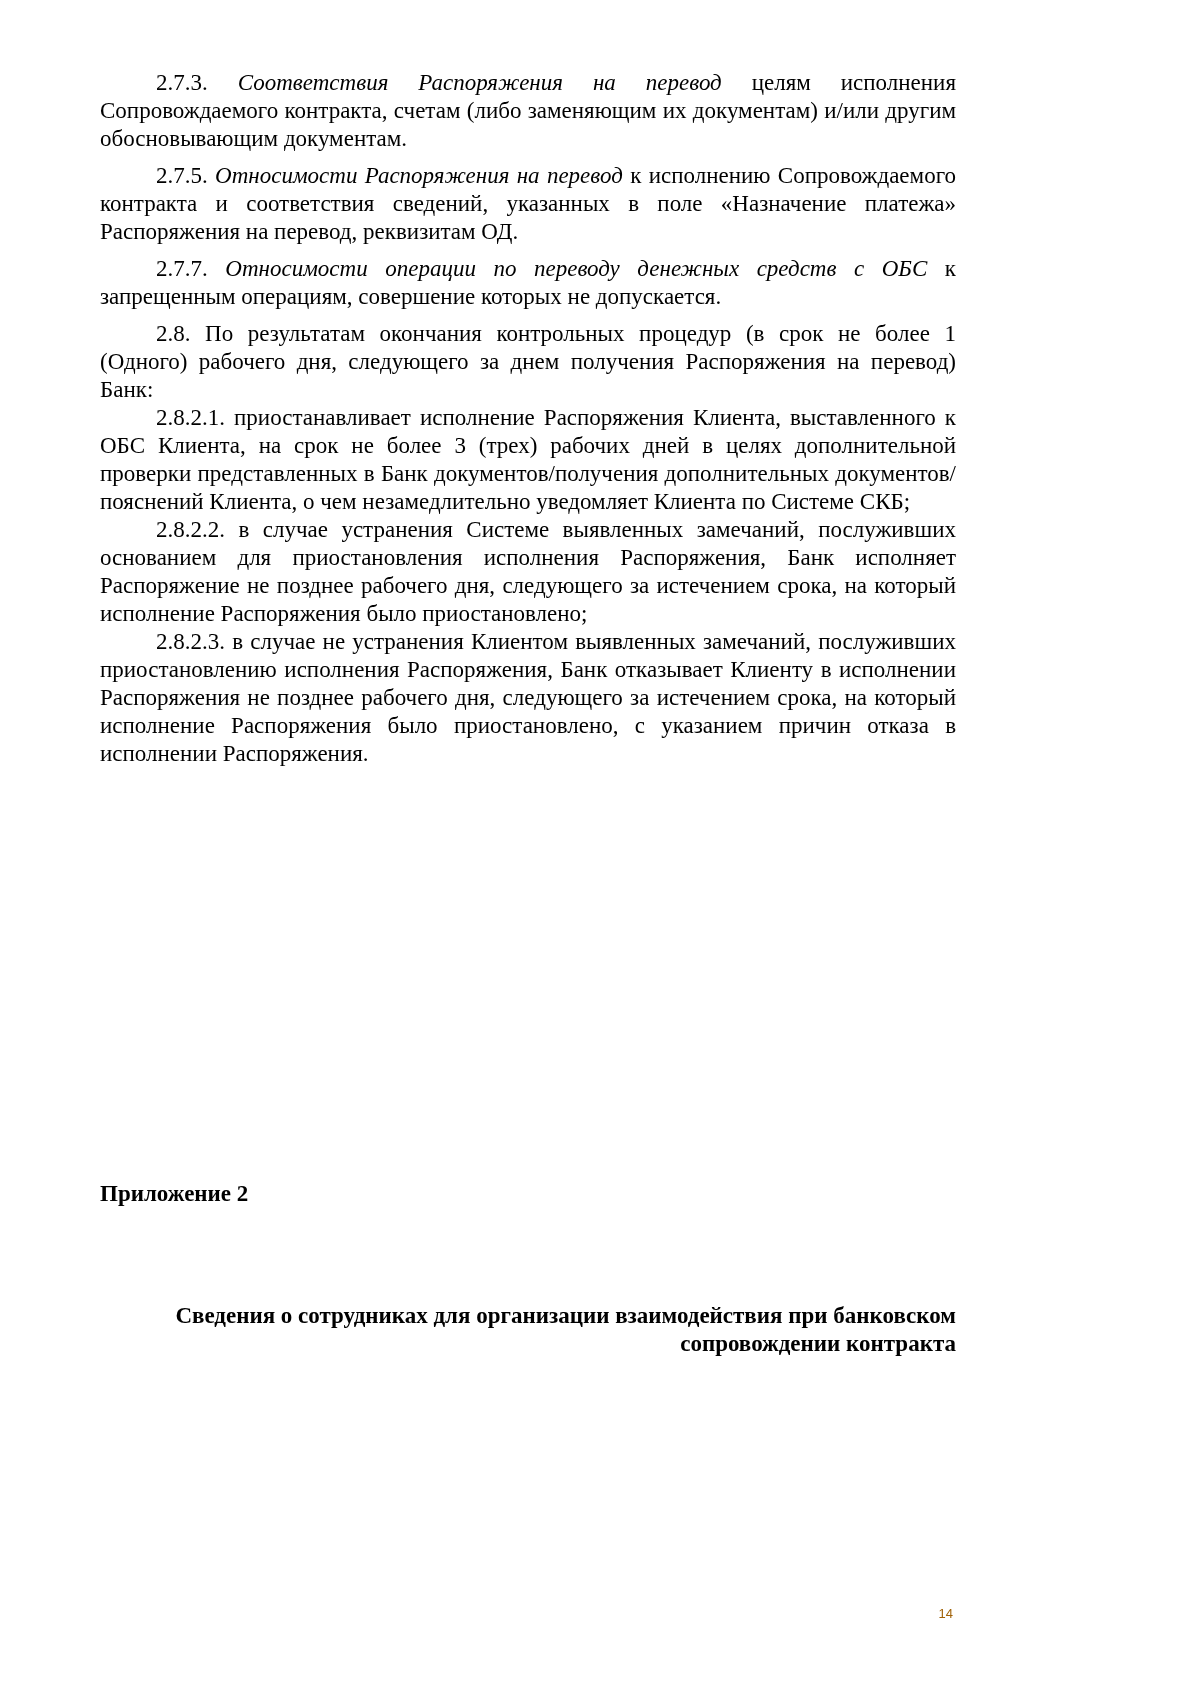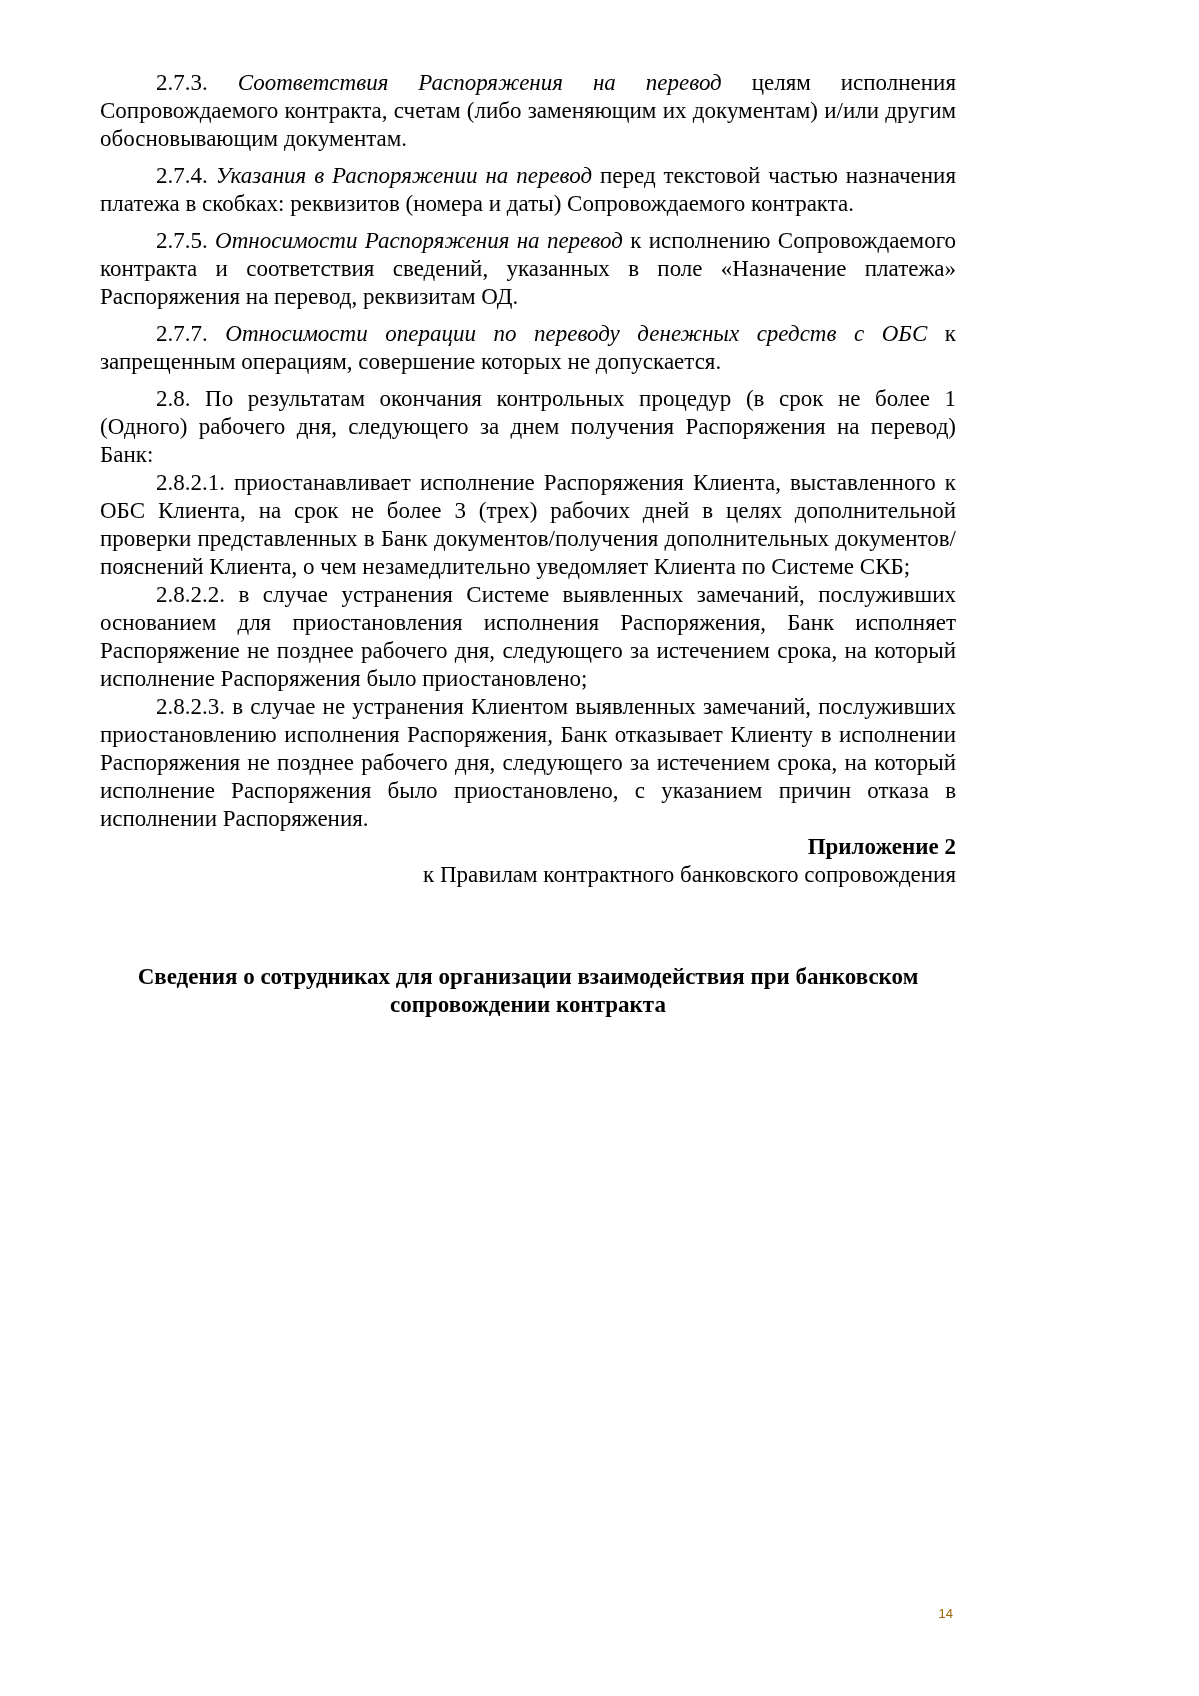--- a/index.html
+++ b/index.html
@@ -29,55 +29,53 @@
   .para.spaced {
     margin-top: 9px;
   }
   .seg-italic {
     font-style: italic;
   }
   .seg-underline {
     text-decoration: underline;
   }
   .appendix {
-    text-align: right;
+    margin-top: 412px;
   }
   .appendix-title {
     font-weight: bold;
   }
   .footer-heading {
-    margin-top: 74px;
+    margin-top: 94px;
     font-weight: bold;
-    text-align: center;
+    text-align: right;
   }
   .page-number {
     position: absolute;
     top: 1606px;
     right: 74px;
     font-family: "Liberation Sans", "DejaVu Sans", sans-serif;
     font-size: 13px;
     line-height: 15px;
     color: #a16207;
   }
 </style>
 </head>
 <body>
 
 <div class="page">
   <div class="content">
     <div>
         <p class="para spaced"><span>2.7.3. </span><span class="seg-italic">Соответствия Распоряжения на перевод</span><span> целям исполнения Сопровождаемого контракта, счетам (либо заменяющим их документам) и/или другим обосновывающим документам.</span></p>
-        <p class="para spaced"><span>2.7.4. </span><span class="seg-italic">Указания в Распоряжении на перевод</span><span> перед текстовой частью назначения платежа в скобках:  реквизитов (номера и даты) Сопровождаемого контракта.</span></p>
         <p class="para spaced"><span>2.7.5. </span><span class="seg-italic">Относимости Распоряжения на перевод</span><span> к исполнению Сопровождаемого контракта и соответствия сведений, указанных в поле «Назначение платежа» Распоряжения на перевод, реквизитам ОД.</span></p>
         <p class="para spaced"><span>2.7.7. </span><span class="seg-italic">Относимости операции по переводу денежных средств с ОБС</span><span> к запрещенным операциям, совершение которых не допускается.</span></p>
         <p class="para spaced"><span>2.8. По результатам окончания контрольных процедур (в срок не более 1 (Одного) рабочего дня, следующего за днем получения Распоряжения на перевод) Банк:</span></p>
         <p class="para"><span>2.8.2.1. приостанавливает исполнение Распоряжения Клиента, выставленного к ОБС Клиента, на срок не более 3 (трех) рабочих дней в целях дополнительной проверки представленных в Банк документов/получения дополнительных документов/пояснений Клиента, о чем незамедлительно уведомляет Клиента по Системе СКБ;</span></p>
         <p class="para"><span>2.8.2.2. в случае устранения Системе выявленных замечаний, послуживших основанием для приостановления исполнения Распоряжения, Банк исполняет Распоряжение не позднее рабочего дня, следующего за истечением срока, на который исполнение Распоряжения было приостановлено;</span></p>
         <p class="para"><span>2.8.2.3. в случае не устранения Клиентом выявленных замечаний, послуживших приостановлению исполнения Распоряжения, Банк отказывает Клиенту в исполнении Распоряжения не позднее рабочего дня, следующего за истечением срока, на который исполнение Распоряжения было приостановлено, с указанием причин отказа в исполнении Распоряжения.</span></p>
       </div>
     <div class="appendix">
       <div class="appendix-title">Приложение 2</div>
-      <div class="appendix-subtitle">к Правилам контрактного банковского сопровождения</div>
     </div>
     <div class="footer-heading">Сведения о сотрудниках для организации взаимодействия при банковском сопровождении контракта</div>
   </div>
   <div class="page-number">14</div>
 </div>
 
 </body></html>

